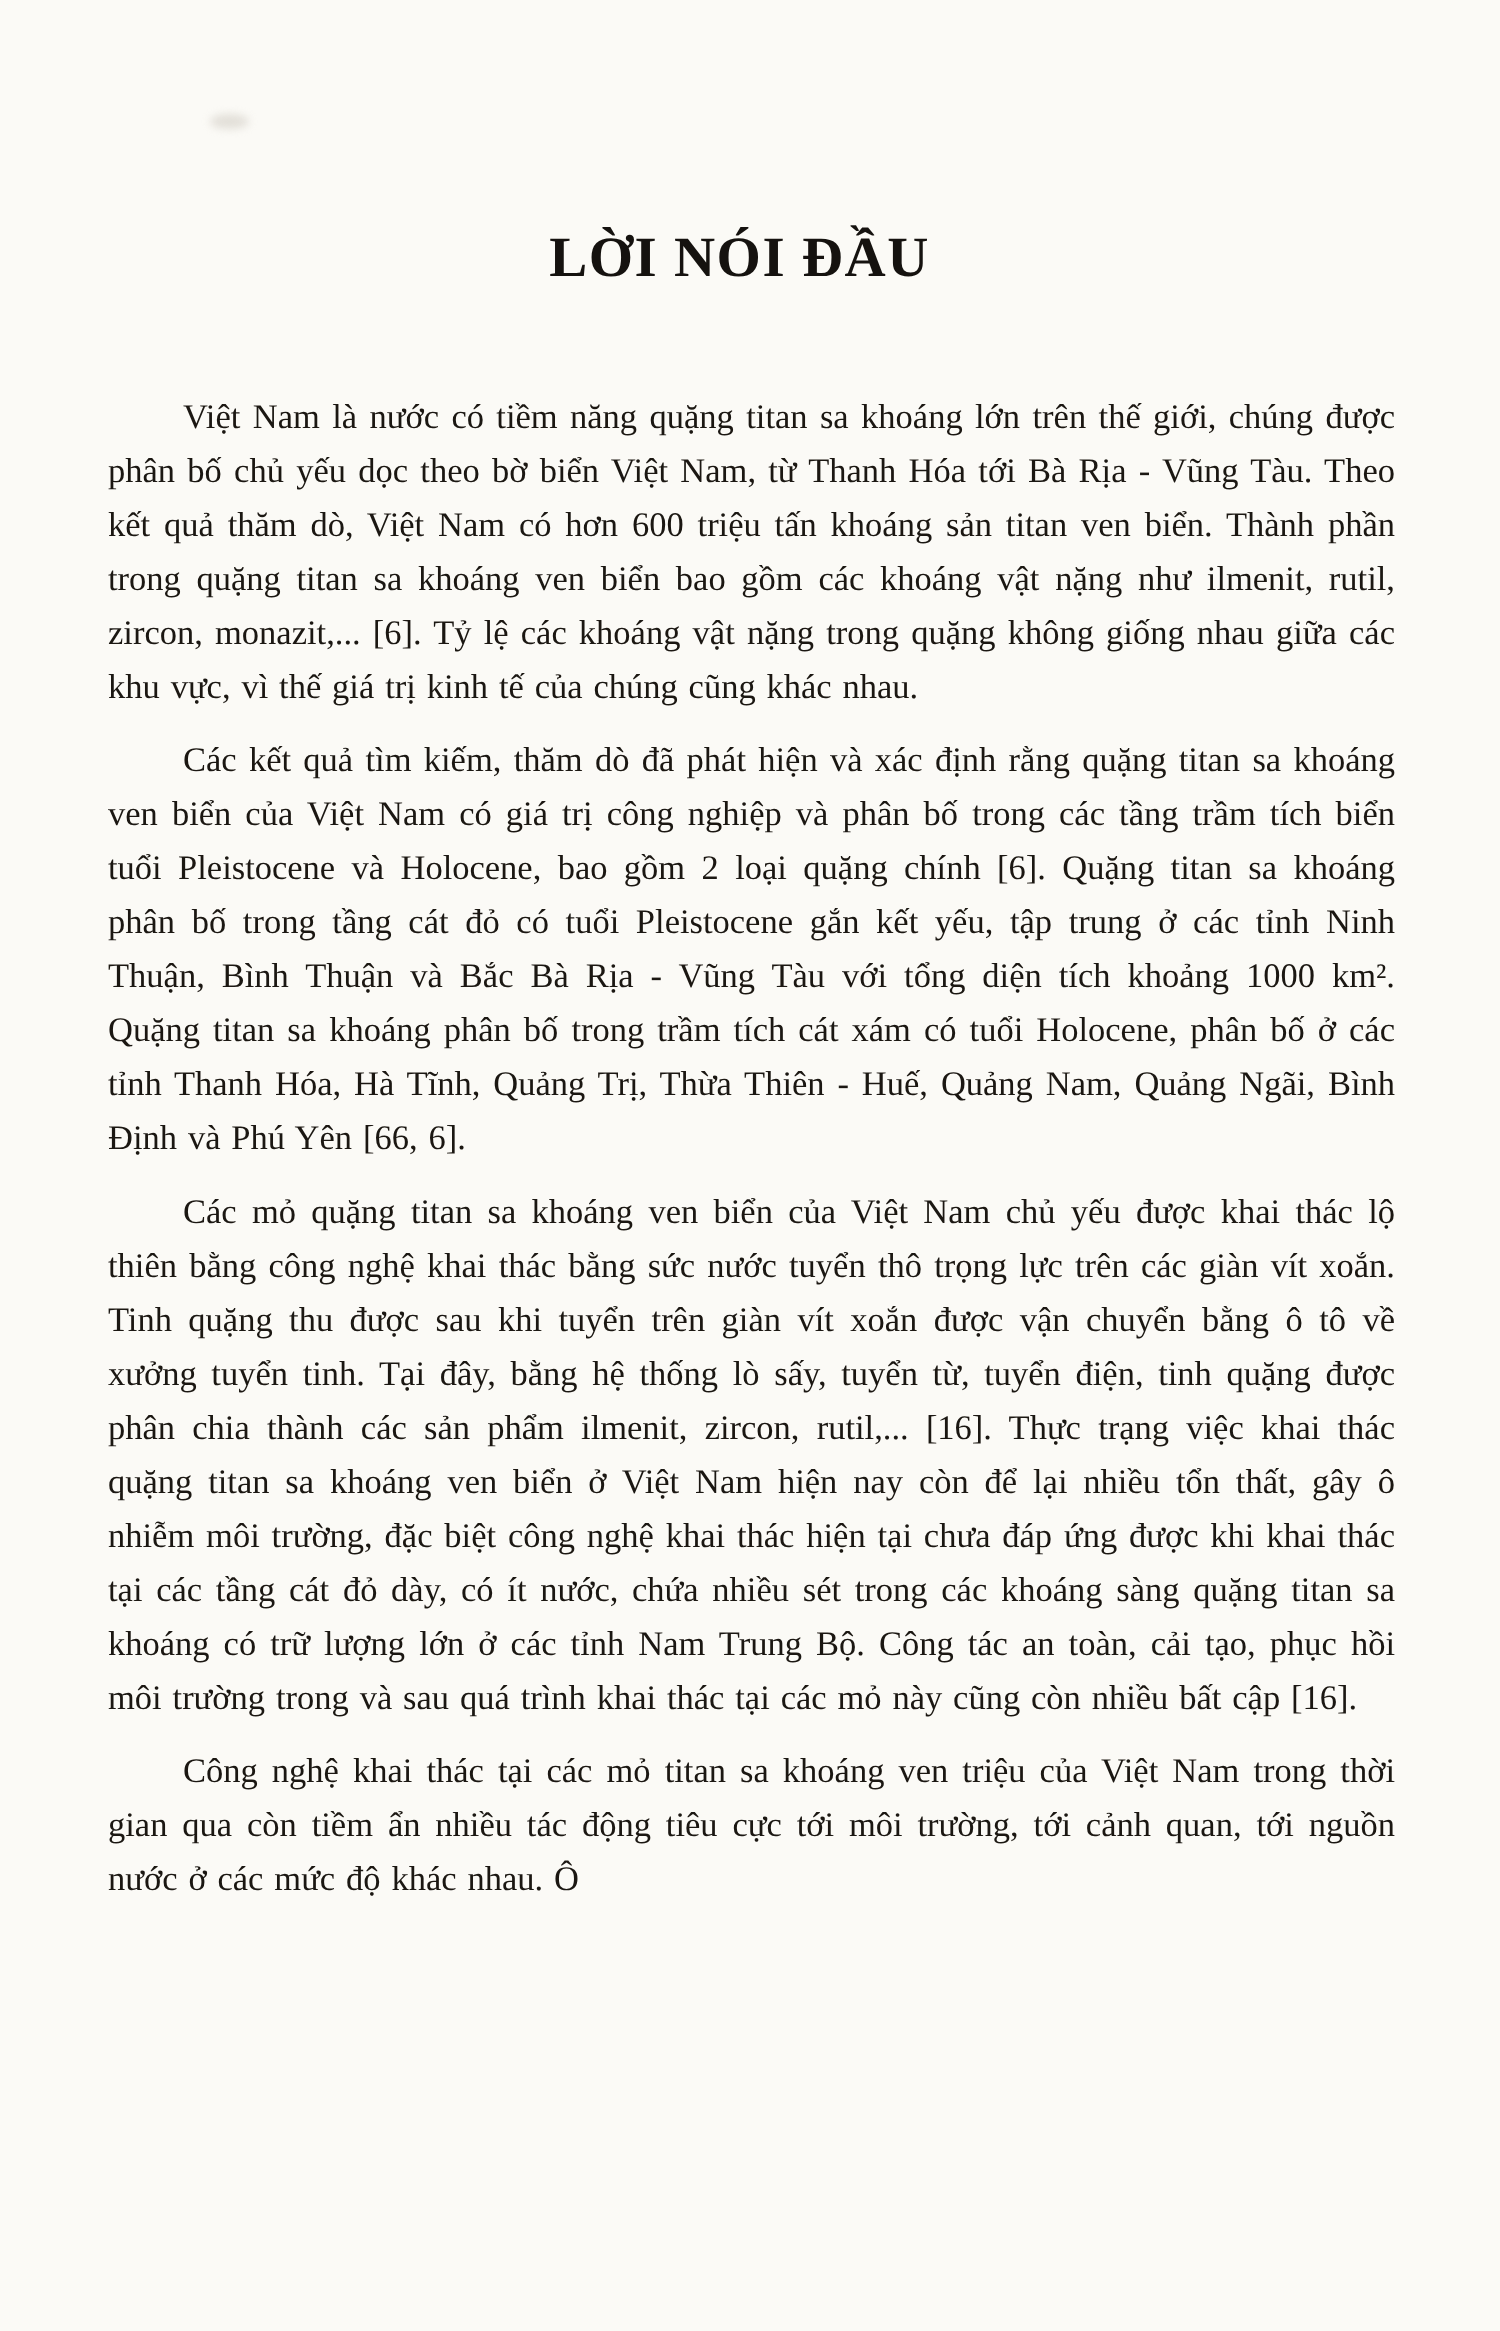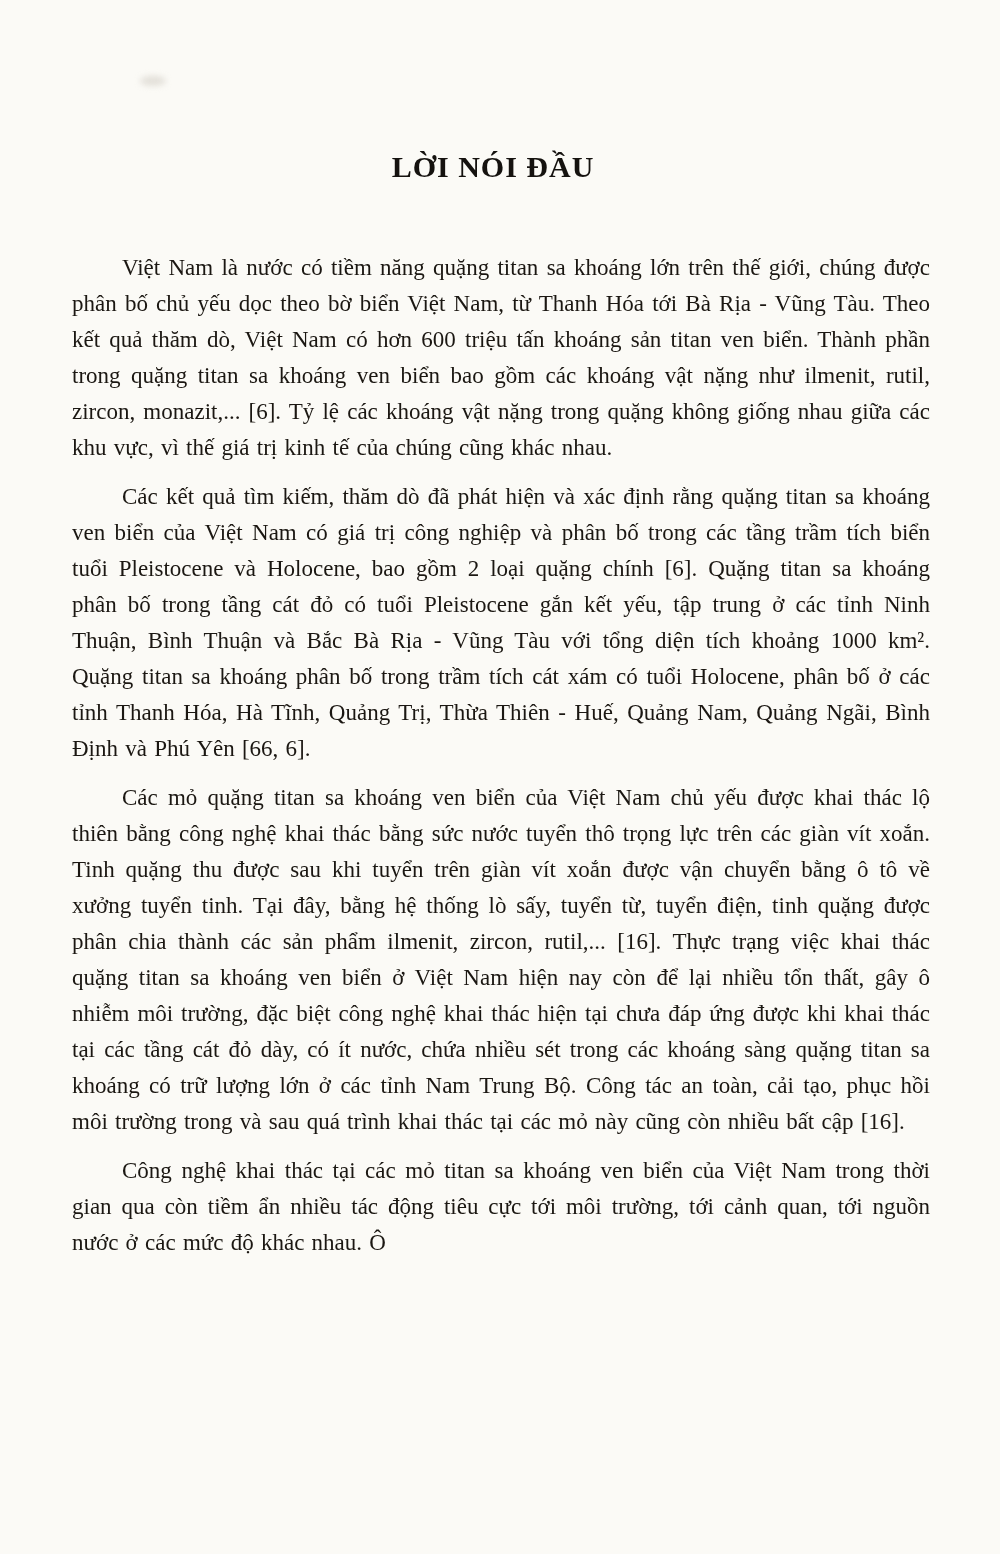--- a/index.html
+++ b/index.html
@@ -17,21 +17,21 @@
   }
   .page {
     box-sizing: border-box;
     width: 1000px;
     height: 1554px;
     padding: 150px 70px 0 56px;
   }
   .title {
     text-align: center;
     font-weight: bold;
-    font-size: 30px;
+    font-size: 38px;
     letter-spacing: 1px;
     margin: 0 0 66px 0;
     color: #15120f;
   }
   .para {
     font-size: 23px;
     line-height: 36px;
     text-align: justify;
     text-indent: 50px;
     margin: 0 0 13px 16px;
@@ -57,14 +57,14 @@
 
 <div class="page">
   <h1 class="title">LỜI NÓI ĐẦU</h1>
 
   <p class="para">Việt Nam là nước có tiềm năng quặng titan sa khoáng lớn trên thế giới, chúng được phân bố chủ yếu dọc theo bờ biển Việt Nam, từ Thanh Hóa tới Bà Rịa - Vũng Tàu. Theo kết quả thăm dò, Việt Nam có hơn 600 triệu tấn khoáng sản titan ven biển. Thành phần trong quặng titan sa khoáng ven biển bao gồm các khoáng vật nặng như ilmenit, rutil, zircon, monazit,... [6]. Tỷ lệ các khoáng vật nặng trong quặng không giống nhau giữa các khu vực, vì thế giá trị kinh tế của chúng cũng khác nhau.</p>
 
   <p class="para">Các kết quả tìm kiếm, thăm dò đã phát hiện và xác định rằng quặng titan sa khoáng ven biển của Việt Nam có giá trị công nghiệp và phân bố trong các tầng trầm tích biển tuổi Pleistocene và Holocene, bao gồm 2 loại quặng chính [6]. Quặng titan sa khoáng phân bố trong tầng cát đỏ có tuổi Pleistocene gắn kết yếu, tập trung ở các tỉnh Ninh Thuận, Bình Thuận và Bắc Bà Rịa - Vũng Tàu với tổng diện tích khoảng 1000 km². Quặng titan sa khoáng phân bố trong trầm tích cát xám có tuổi Holocene, phân bố ở các tỉnh Thanh Hóa, Hà Tĩnh, Quảng Trị, Thừa Thiên - Huế, Quảng Nam, Quảng Ngãi, Bình Định và Phú Yên [66, 6].</p>
 
   <p class="para">Các mỏ quặng titan sa khoáng ven biển của Việt Nam chủ yếu được khai thác lộ thiên bằng công nghệ khai thác bằng sức nước tuyển thô trọng lực trên các giàn vít xoắn. Tinh quặng thu được sau khi tuyển trên giàn vít xoắn được vận chuyển bằng ô tô về xưởng tuyển tinh. Tại đây, bằng hệ thống lò sấy, tuyển từ, tuyển điện, tinh quặng được phân chia thành các sản phẩm ilmenit, zircon, rutil,... [16]. Thực trạng việc khai thác quặng titan sa khoáng ven biển ở Việt Nam hiện nay còn để lại nhiều tổn thất, gây ô nhiễm môi trường, đặc biệt công nghệ khai thác hiện tại chưa đáp ứng được khi khai thác tại các tầng cát đỏ dày, có ít nước, chứa nhiều sét trong các khoáng sàng quặng titan sa khoáng có trữ lượng lớn ở các tỉnh Nam Trung Bộ. Công tác an toàn, cải tạo, phục hồi môi trường trong và sau quá trình khai thác tại các mỏ này cũng còn nhiều bất cập [16].</p>
 
-  <p class="para">Công nghệ khai thác tại các mỏ titan sa khoáng ven biển của Việt Nam trong thời gian qua còn tiềm ẩn nhiều tác động tiêu cực tới môi trường, tới cảnh quan, tới nguồn nước ở các mức độ khác nhau. Ô</p>
+  <p class="para">Công nghệ khai thác tại các mỏ titan sa khoáng ven triệu của Việt Nam trong thời gian qua còn tiềm ẩn nhiều tác động tiêu cực tới môi trường, tới cảnh quan, tới nguồn nước ở các mức độ khác nhau. Ô</p>
 </div>
 
 </body></html>

